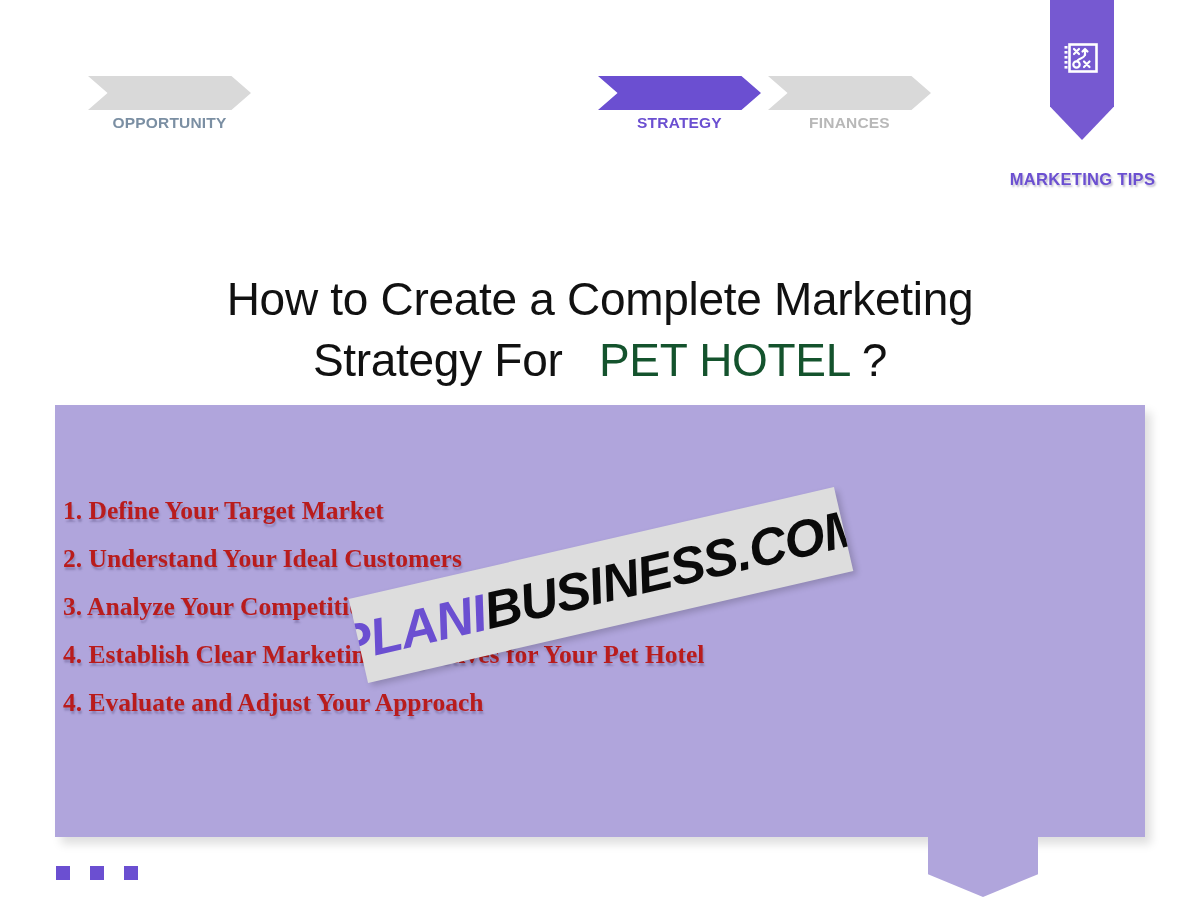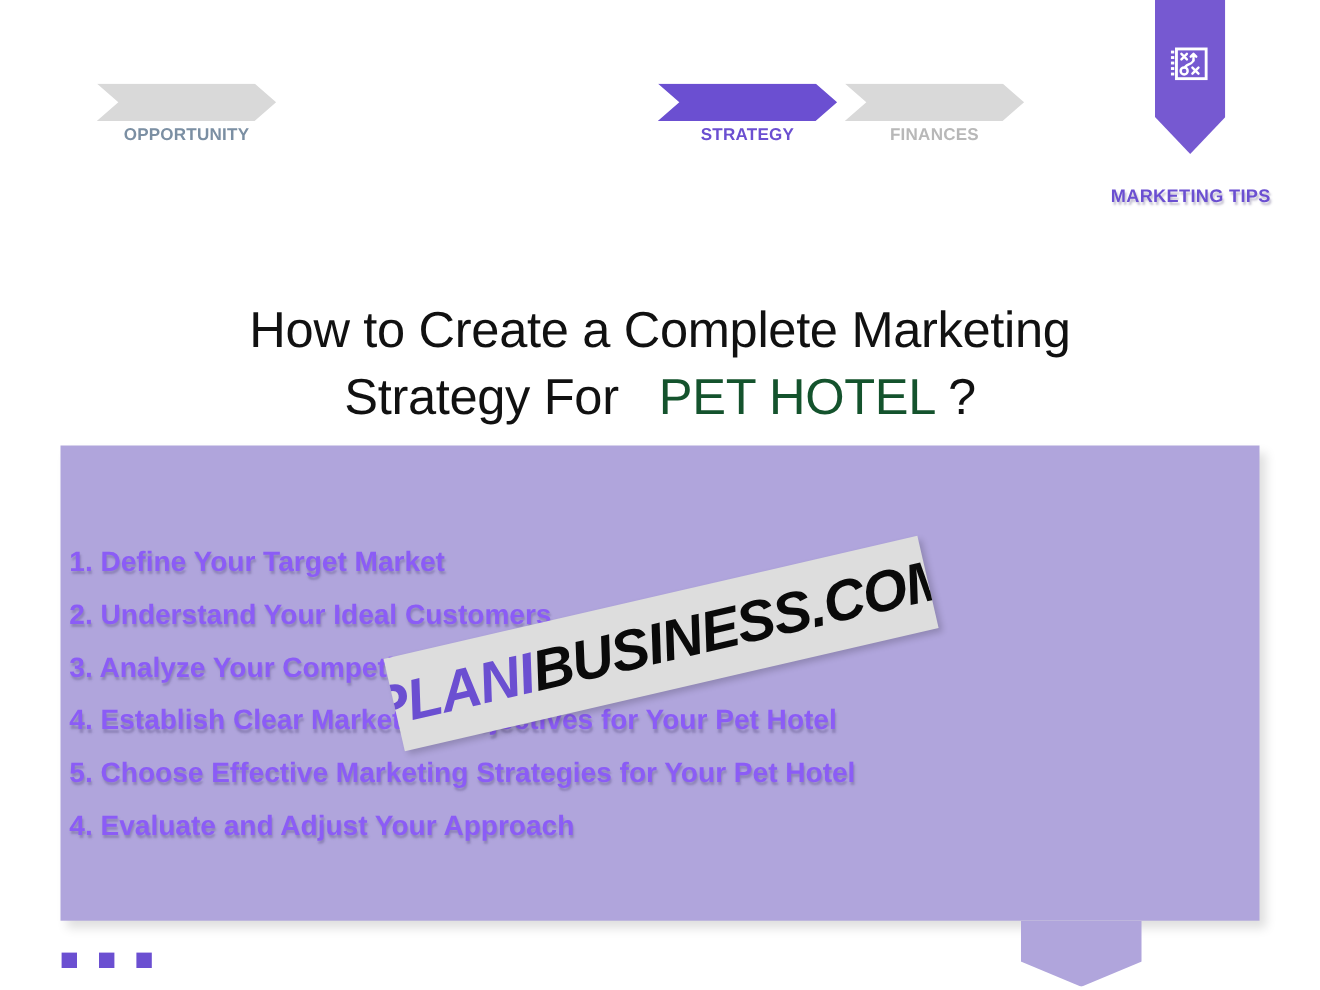--- a/index.html
+++ b/index.html
@@ -133,24 +133,25 @@
   }
   #steps-list {
     position: absolute;
     left: 63px;
     top: 487px;
     width: 1020px;
   }
   .list-item {
     font-size: 25.5px;
     font-weight: bold;
-    color: #8b5cf6;
+    color: #b91c1c;
     line-height: 48px;
     white-space: nowrap;
     text-shadow: 1px 3px 2px rgba(90,80,130,0.40);
+    font-family: Liberation Serif, serif;
   }
 
   
   #watermark {
     position: absolute;
     left: 352px;
     top: 542px;
     width: 498px;
     height: 86px;
     background: #dddddd;
@@ -240,21 +241,20 @@
 </h1>
 
 <div id="panel"></div>
 <div id="panel-tab"></div>
 
 <div id="steps-list">
   <div class="list-item">1. Define Your Target Market</div>
   <div class="list-item">2. Understand Your Ideal Customers</div>
   <div class="list-item">3. Analyze Your Competition</div>
   <div class="list-item">4. Establish Clear Marketing Objectives for Your Pet Hotel</div>
-  <div class="list-item">5. Choose Effective Marketing Strategies for Your Pet Hotel</div>
   <div class="list-item">4. Evaluate and Adjust Your Approach</div>
 </div>
 
 <div id="watermark">
   <div id="watermark-text">
     <span id="wm-brand">PLANI</span>
       <span id="wm-domain">BUSINESS.COM</span>
   </div>
 </div>
 

